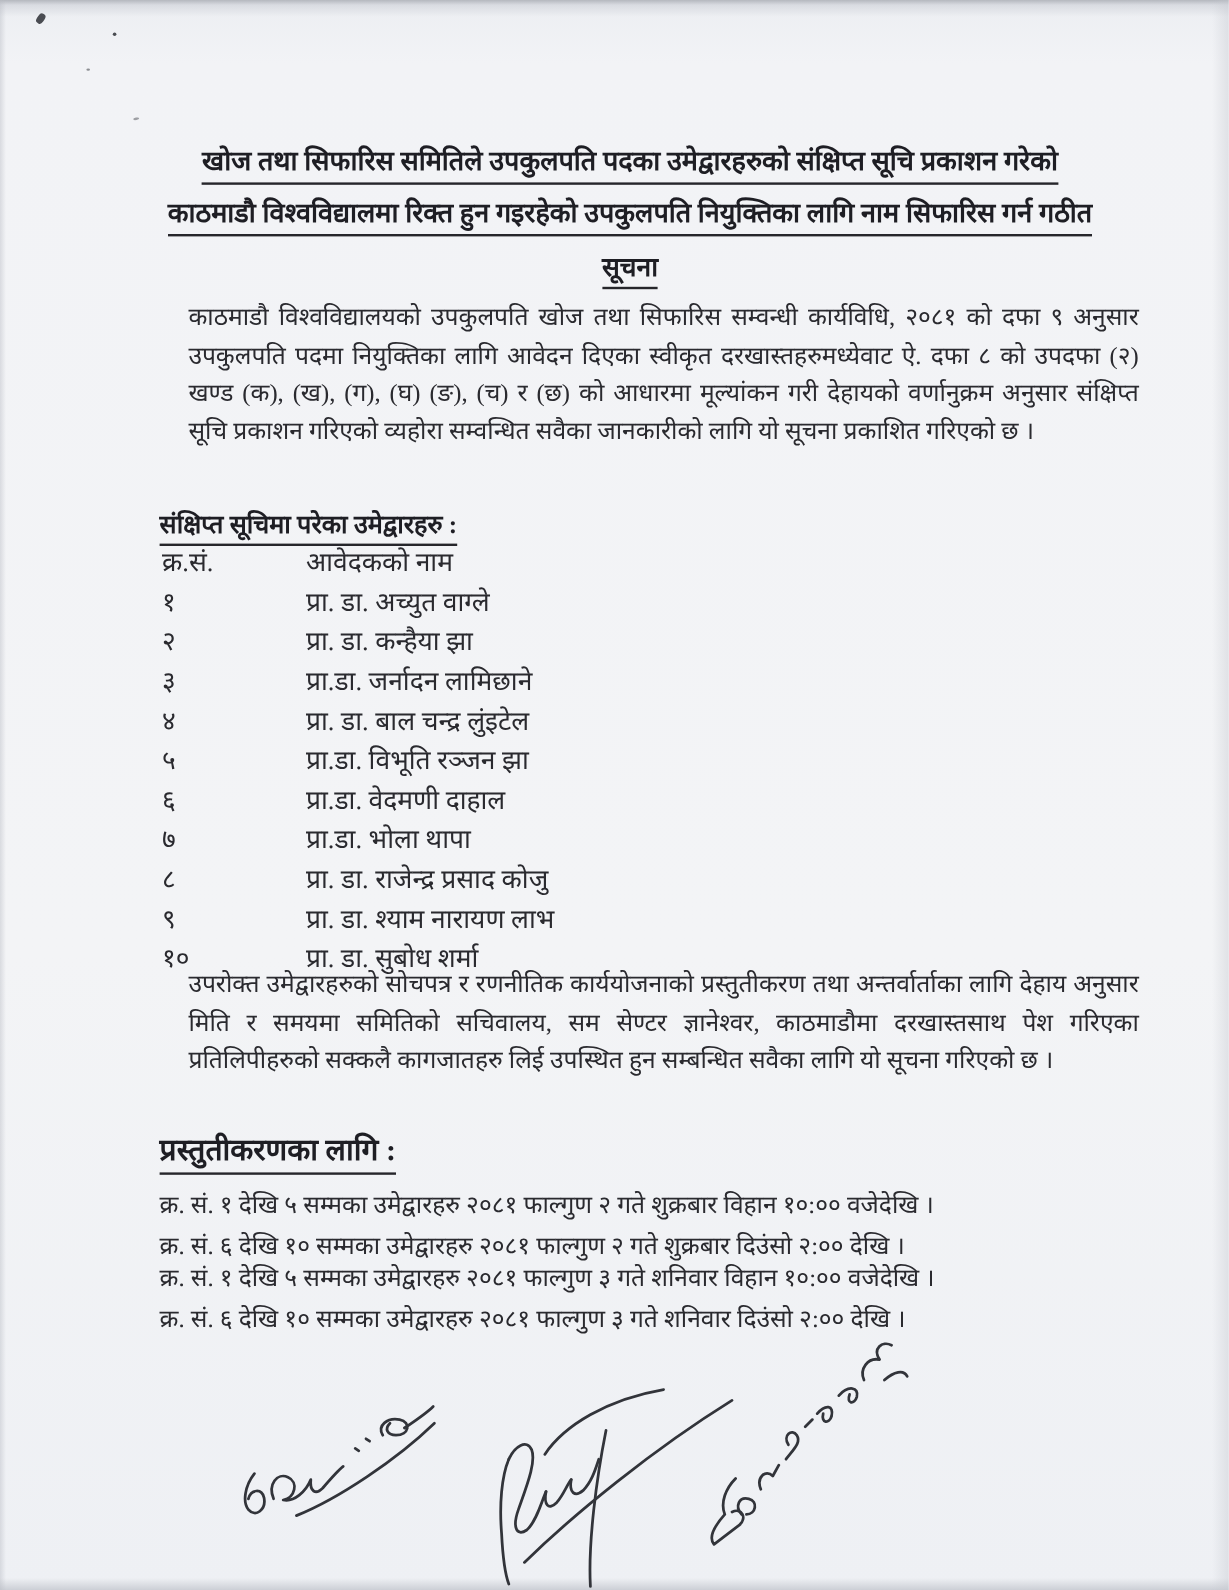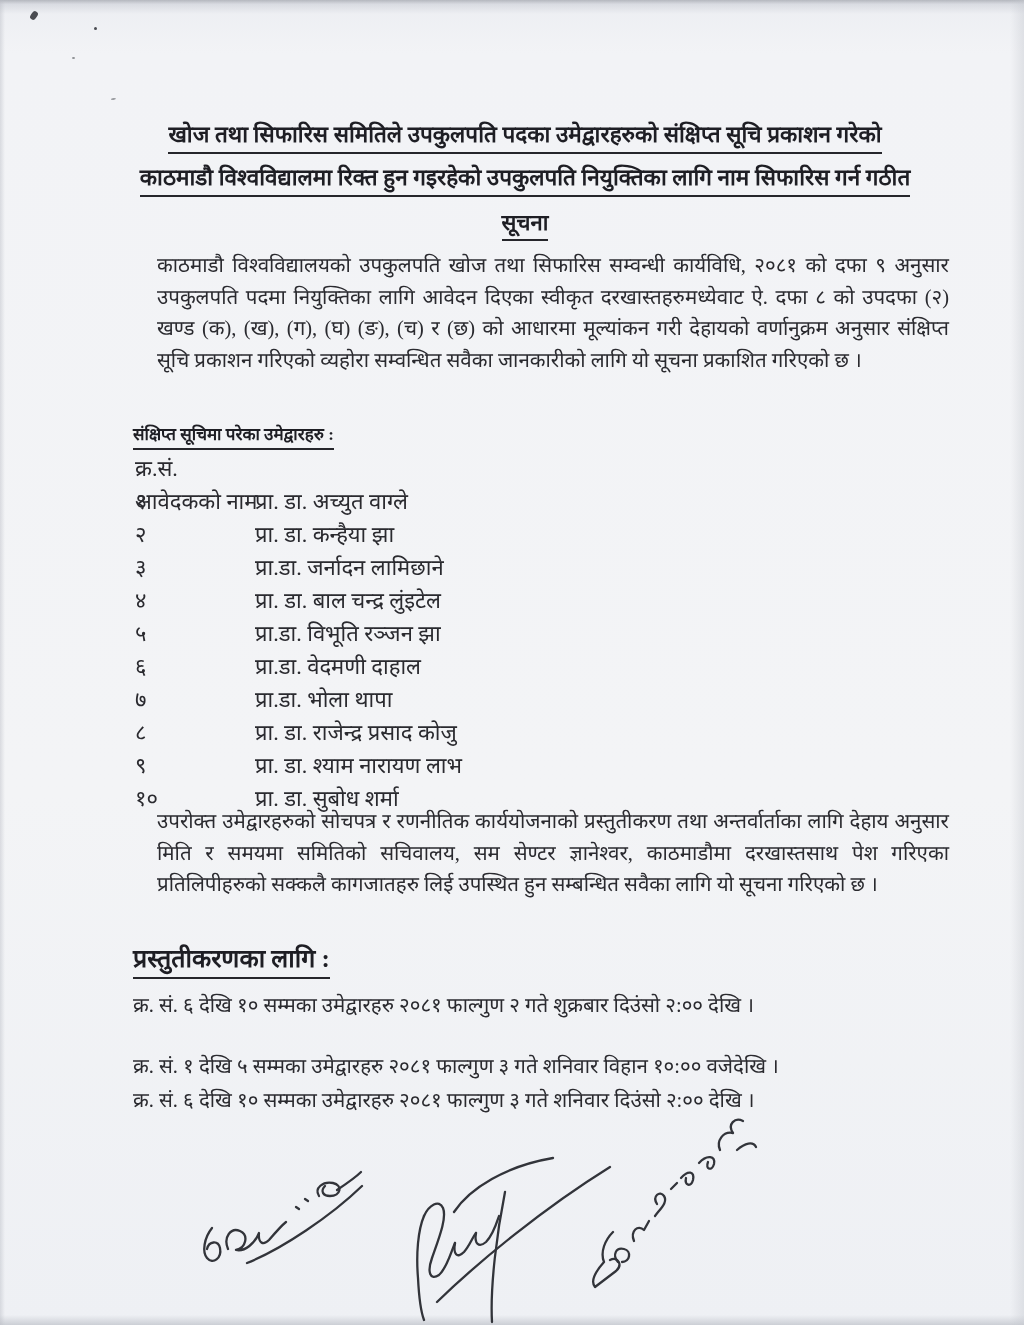--- a/index.html
+++ b/index.html
@@ -32,27 +32,27 @@
     font-weight:bold;font-size:22.5px;color:#1e1e24;}
   .title-block .line{margin-bottom:7px;}
   .subject{position:absolute;left:115px;top:206px;width:820px;text-align:center;
     font-weight:bold;font-size:22px;color:#1e1e24;}
 
   .para{position:absolute;left:133px;width:792px;font-size:20.5px;line-height:31.5px;
     text-align:justify;color:#2a2a2f;margin-left:24px;}
   .para1{top:250px;}
   .para2{top:806px;}
 
-  .list-heading{position:absolute;left:133px;top:422px;font-weight:bold;font-size:17px;color:#1e1e24;}
+  .list-heading{position:absolute;left:133px;top:422px;font-weight:bold;font-size:21px;color:#1e1e24;}
 
   .cand-list{position:absolute;left:135px;top:452px;width:640px;font-size:22px;}
   .cand-row{display:flex;height:33px;line-height:33px;}
   .cand-row .sn{width:120px;}
   .cand-row .nm{flex:1;}
-  .cand-header{height:33px;flex-direction:column;}
+  .cand-header{height:33px;}
 
   .sched{position:absolute;left:133px;width:800px;font-size:20.5px;}
   .sched .heading{font-weight:bold;font-size:25px;color:#1e1e24;margin-bottom:10px;}
   .sched .line{line-height:33.5px;}
   .sched.presentation{top:940px;}
   .sched.interview{top:1050px;}
 
   .sig-layer{position:absolute;left:0;top:0;pointer-events:none;}
   .sig-layer path{fill:none;stroke:#32343a;stroke-width:2.3;stroke-linecap:round;stroke-linejoin:round;}
 </style>
@@ -129,20 +129,21 @@
     <div class="cand-row">
       <span class="sn">१०</span>
       <span class="nm">प्रा. डा. सुबोध शर्मा</span>
     </div>
   </div>
 
   <div class="para para2">उपरोक्त उमेद्वारहरुको सोचपत्र र रणनीतिक कार्ययोजनाको प्रस्तुतीकरण तथा अन्तर्वार्ताका लागि देहाय अनुसार मिति र समयमा समितिको सचिवालय, सम सेण्टर ज्ञानेश्वर, काठमाडौमा दरखास्तसाथ पेश गरिएका प्रतिलिपीहरुको सक्कलै कागजातहरु लिई उपस्थित हुन सम्बन्धित सवैका लागि यो सूचना गरिएको छ ।</div>
 
   <div class="sched presentation">
     <div class="heading"><span class="u">प्रस्तुतीकरणका लागि :</span></div>
+    <div class="line">क्र. सं. १ देखि ५ सम्मका उमेद्वारहरु २०८१ फाल्गुण २ गते शुक्रबार विहान १०:०० वजेदेखि ।</div>
     <div class="line">क्र. सं. ६ देखि १० सम्मका उमेद्वारहरु २०८१ फाल्गुण २ गते शुक्रबार दिउंसो २:०० देखि ।</div>
   </div>
 
   <div class="sched interview">
     <div class="line">क्र. सं. १ देखि ५ सम्मका उमेद्वारहरु २०८१ फाल्गुण ३ गते शनिवार विहान १०:०० वजेदेखि ।</div>
     <div class="line">क्र. सं. ६ देखि १० सम्मका उमेद्वारहरु २०८१ फाल्गुण ३ गते शनिवार दिउंसो २:०० देखि ।</div>
   </div>
 
   <svg class="sig-layer" width="1024" height="1325" viewBox="0 0 1024 1325">
 

